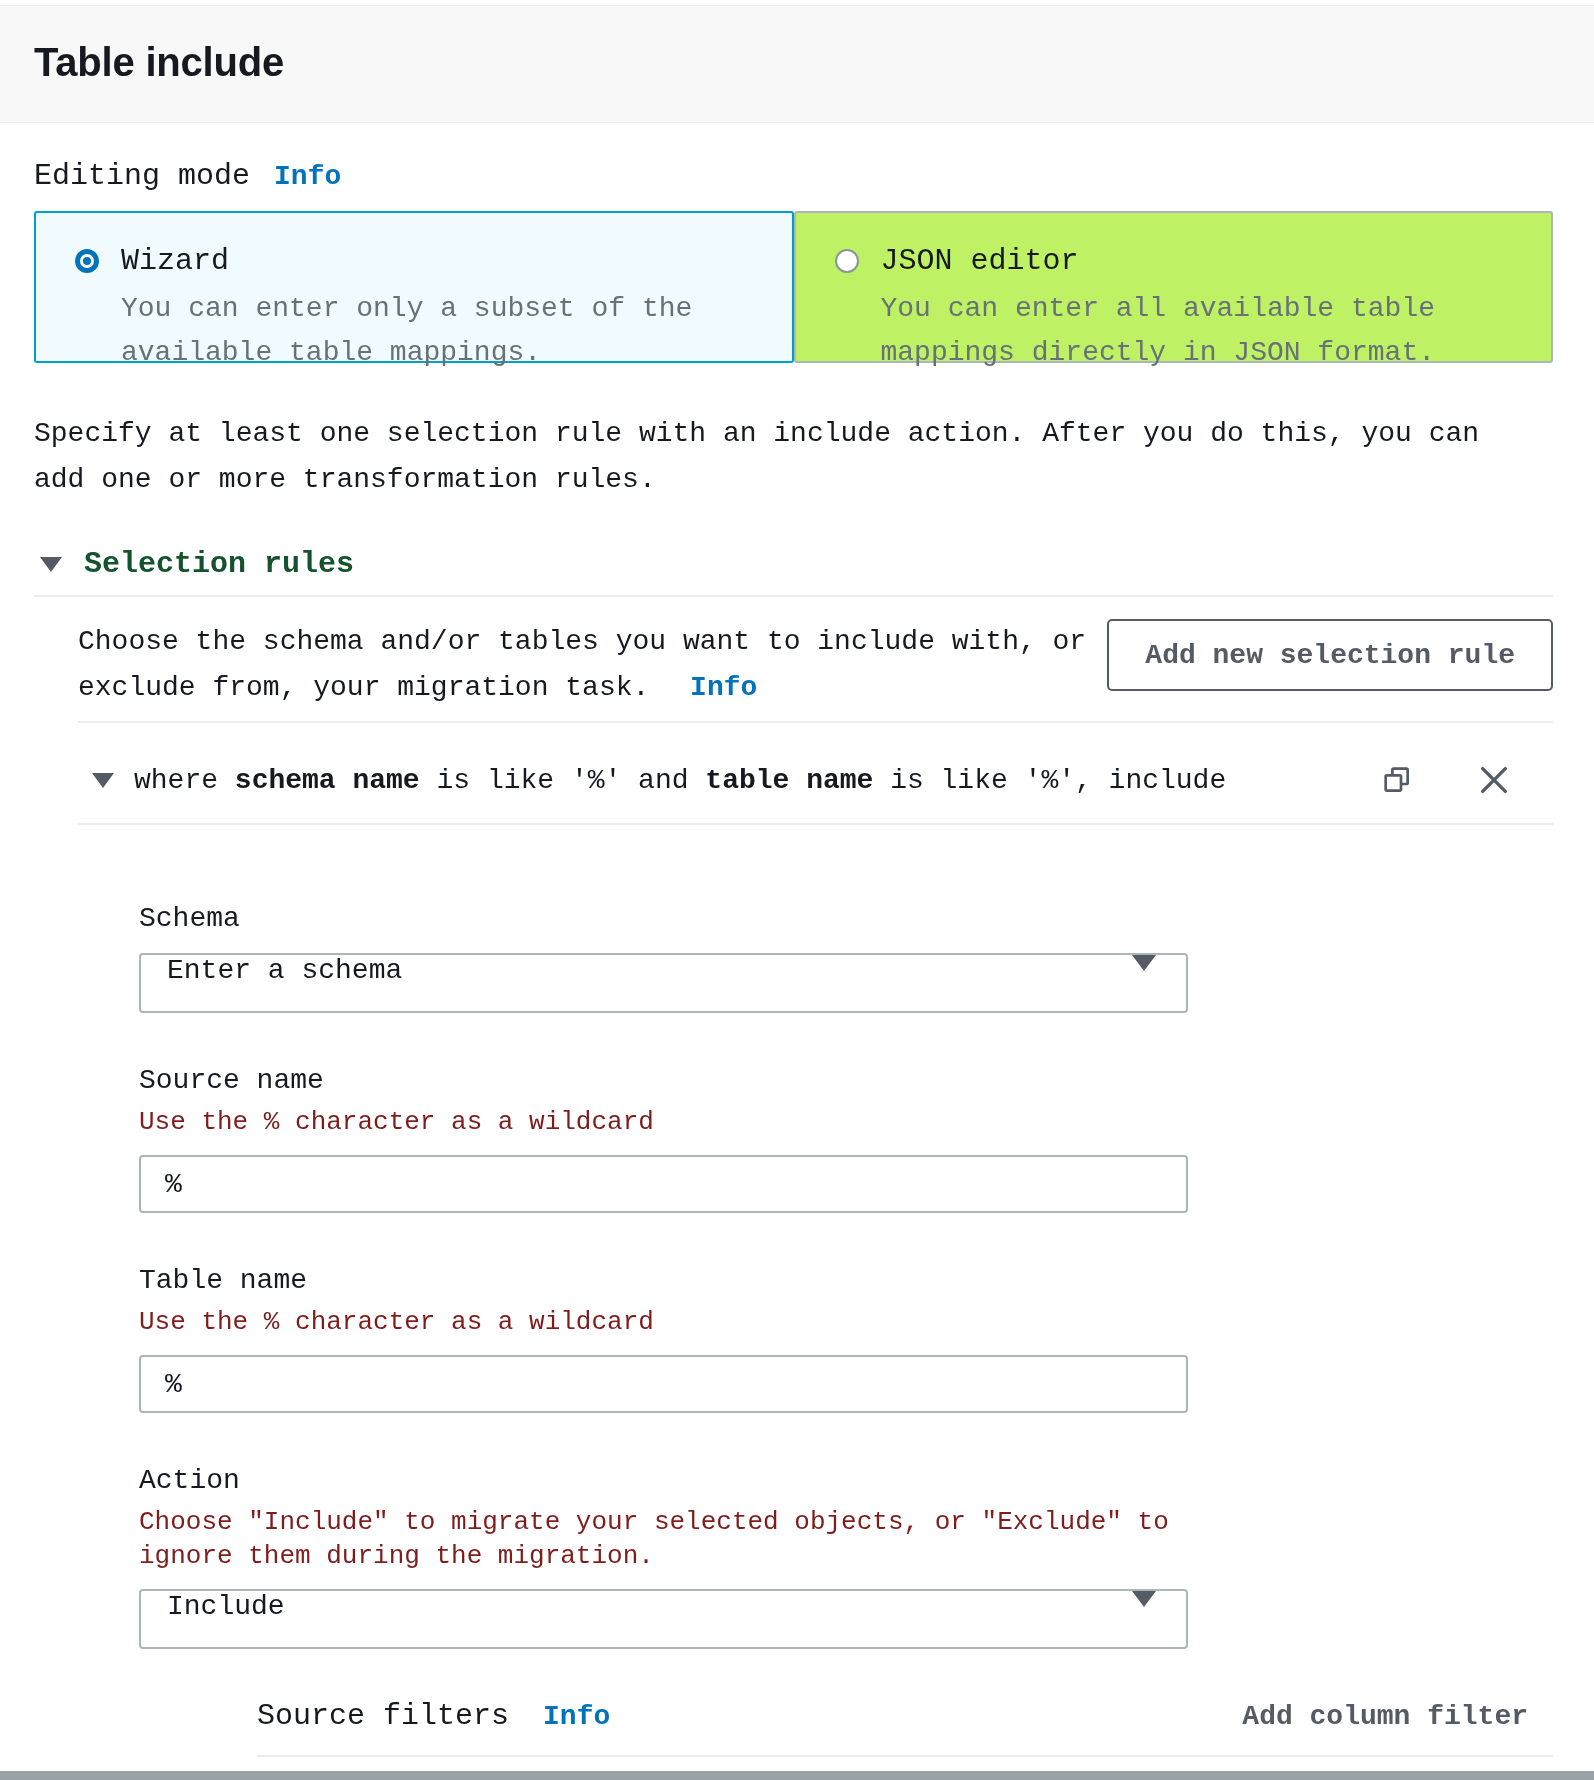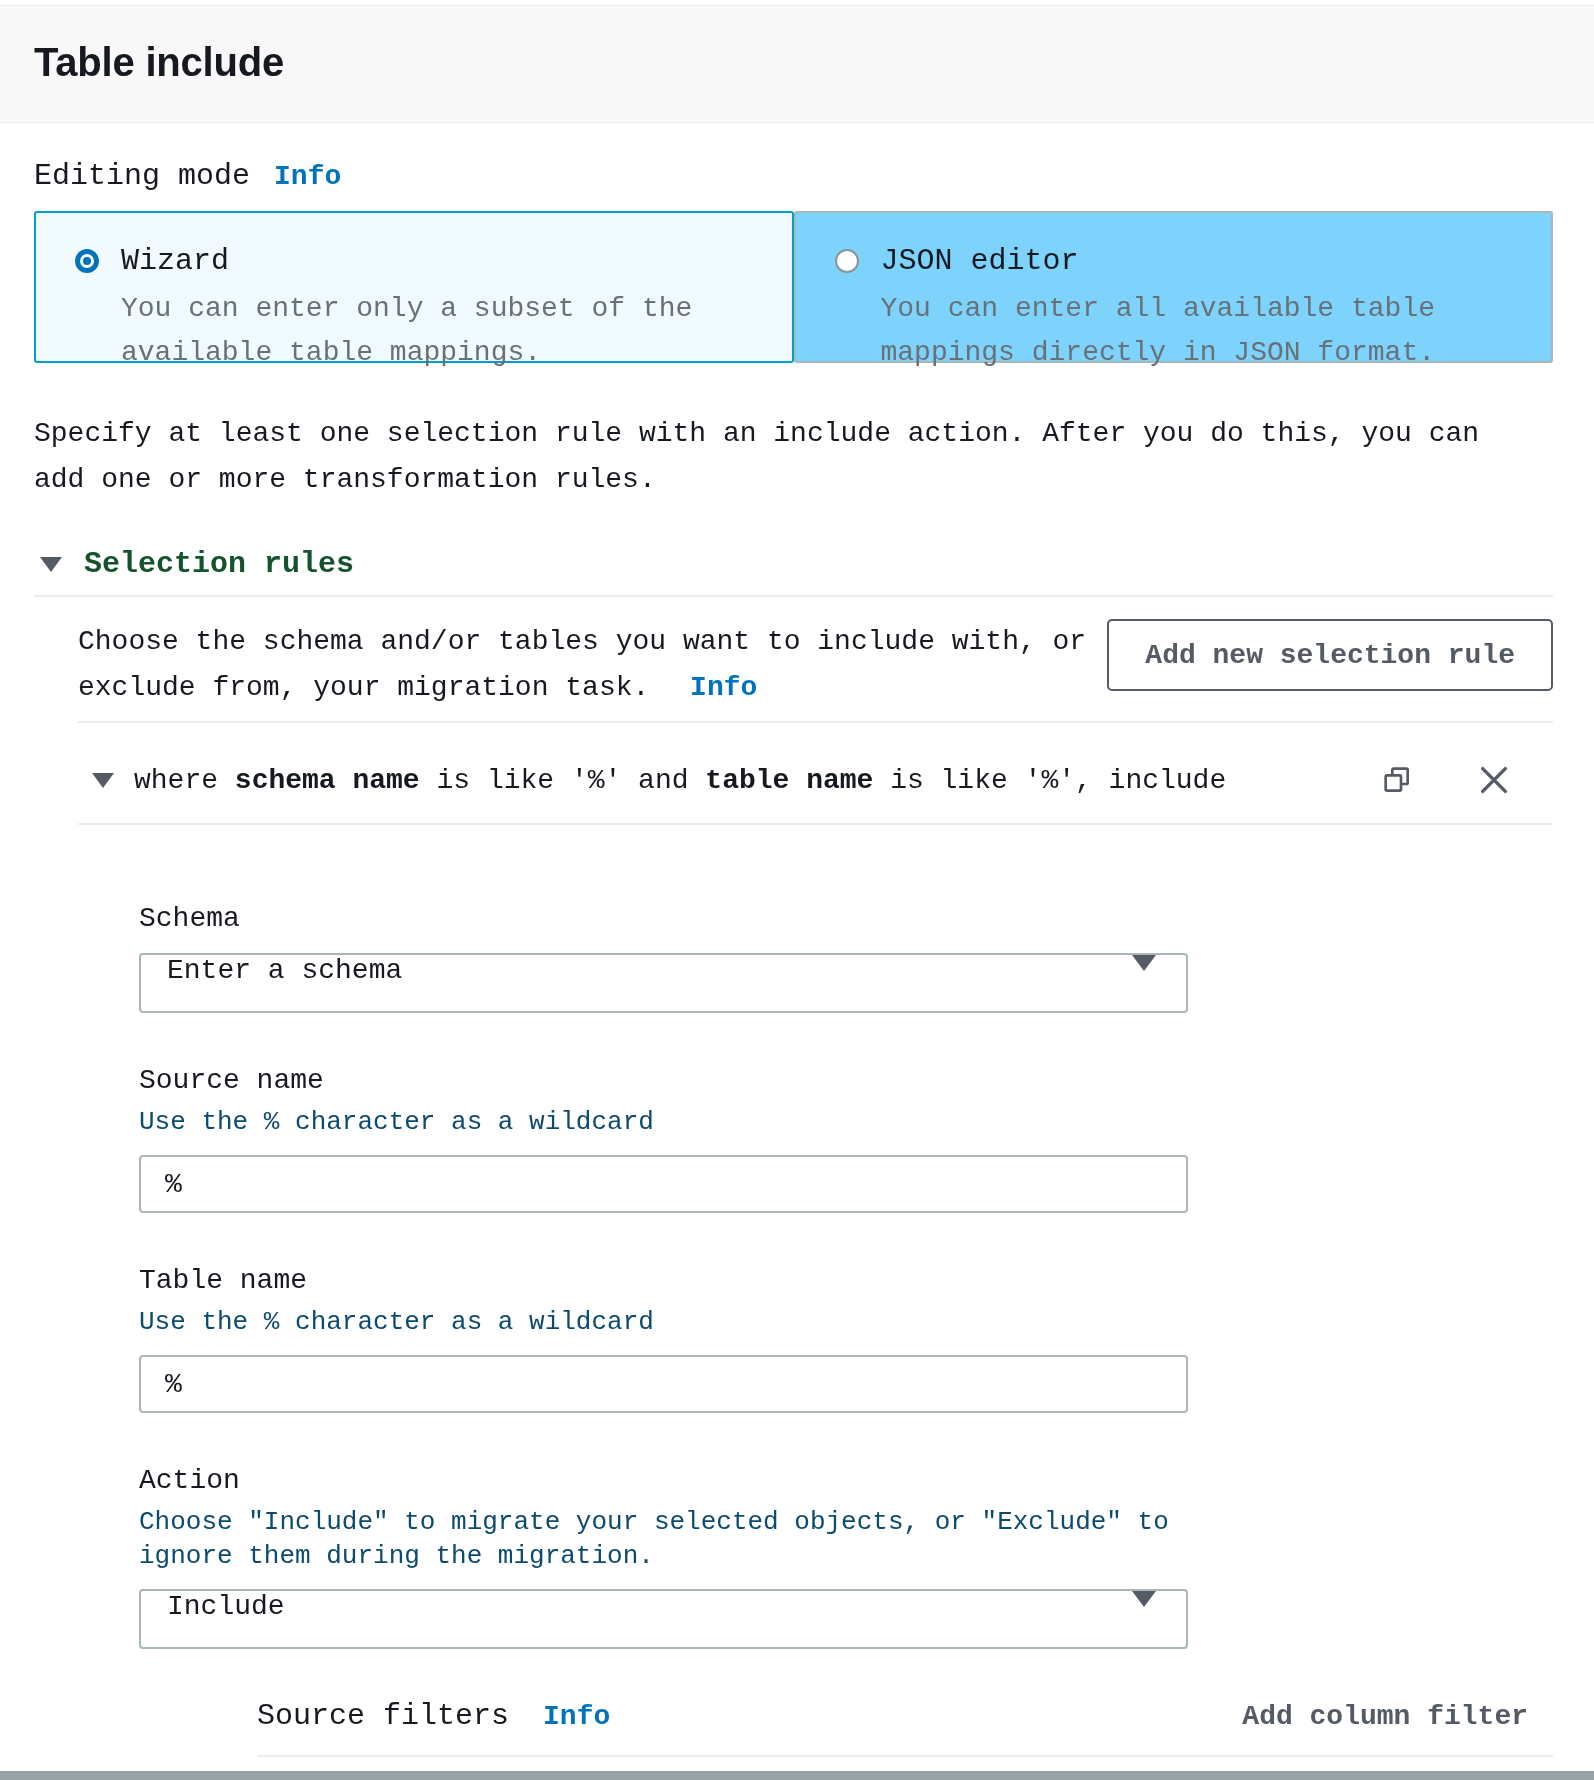--- a/index.html
+++ b/index.html
@@ -28,21 +28,21 @@
   .editing-mode-row { margin-top:36px; display:flex; align-items:baseline; gap:24px; }
   .field-title { font-size:30px; color:#16191f; }
   .info-link { color:#0073bb; font-weight:700; font-size:28px; text-decoration:none; cursor:pointer; }
 
   .cards { display:flex; margin-top:18px; }
   .card {
     flex:1 1 0;
     height:152px;
     border:2px solid #aab7b8;
     border-radius:3px;
-    background:#7dd3fc;
+    background:#bef264;
     padding:30px 30px 0 39px;
     display:flex;
     align-items:flex-start;
     gap:22px;
     cursor:pointer;
   }
   .card.selected { border-color:#00a1c9; background:#f1faff; }
   .radio {
     width:24px; height:24px; border-radius:50%;
     border:2px solid #879596; background:#fff;
@@ -92,21 +92,21 @@
   .rule-summary { font-size:28px; color:#16191f; }
   .rule-summary b { font-weight:700; }
   .rule-actions { margin-left:auto; display:flex; align-items:center; gap:64px; padding-right:42px; }
   .icon-btn { background:none; border:none; cursor:pointer; padding:0; line-height:0; }
   .divider-rule { margin-left:44px; margin-top:26px; }
 
   
   .rule-body { margin-left:105px; margin-top:76px; width:1049px; }
   .field { margin-bottom:50px; }
   .field-label { font-size:28px; color:#16191f; line-height:36px; }
-  .field-helper { margin-top:6px; font-size:26px; color:#0c4a6e; line-height:34px; }
+  .field-helper { margin-top:6px; font-size:26px; color:#7f1d1d; line-height:34px; }
   .control { margin-top:16px; }
   .select-box {
     width:100%; height:60px;
     border:2px solid #aab7b8; border-radius:4px; background:#fff;
     display:flex; 
     padding:0 30px 0 26px; cursor:pointer;
   }
   .select-value { font-size:28px; color:#16191f; flex:1 1 auto; }
   .select-caret {
     width:0; height:0; flex:0 0 auto;

